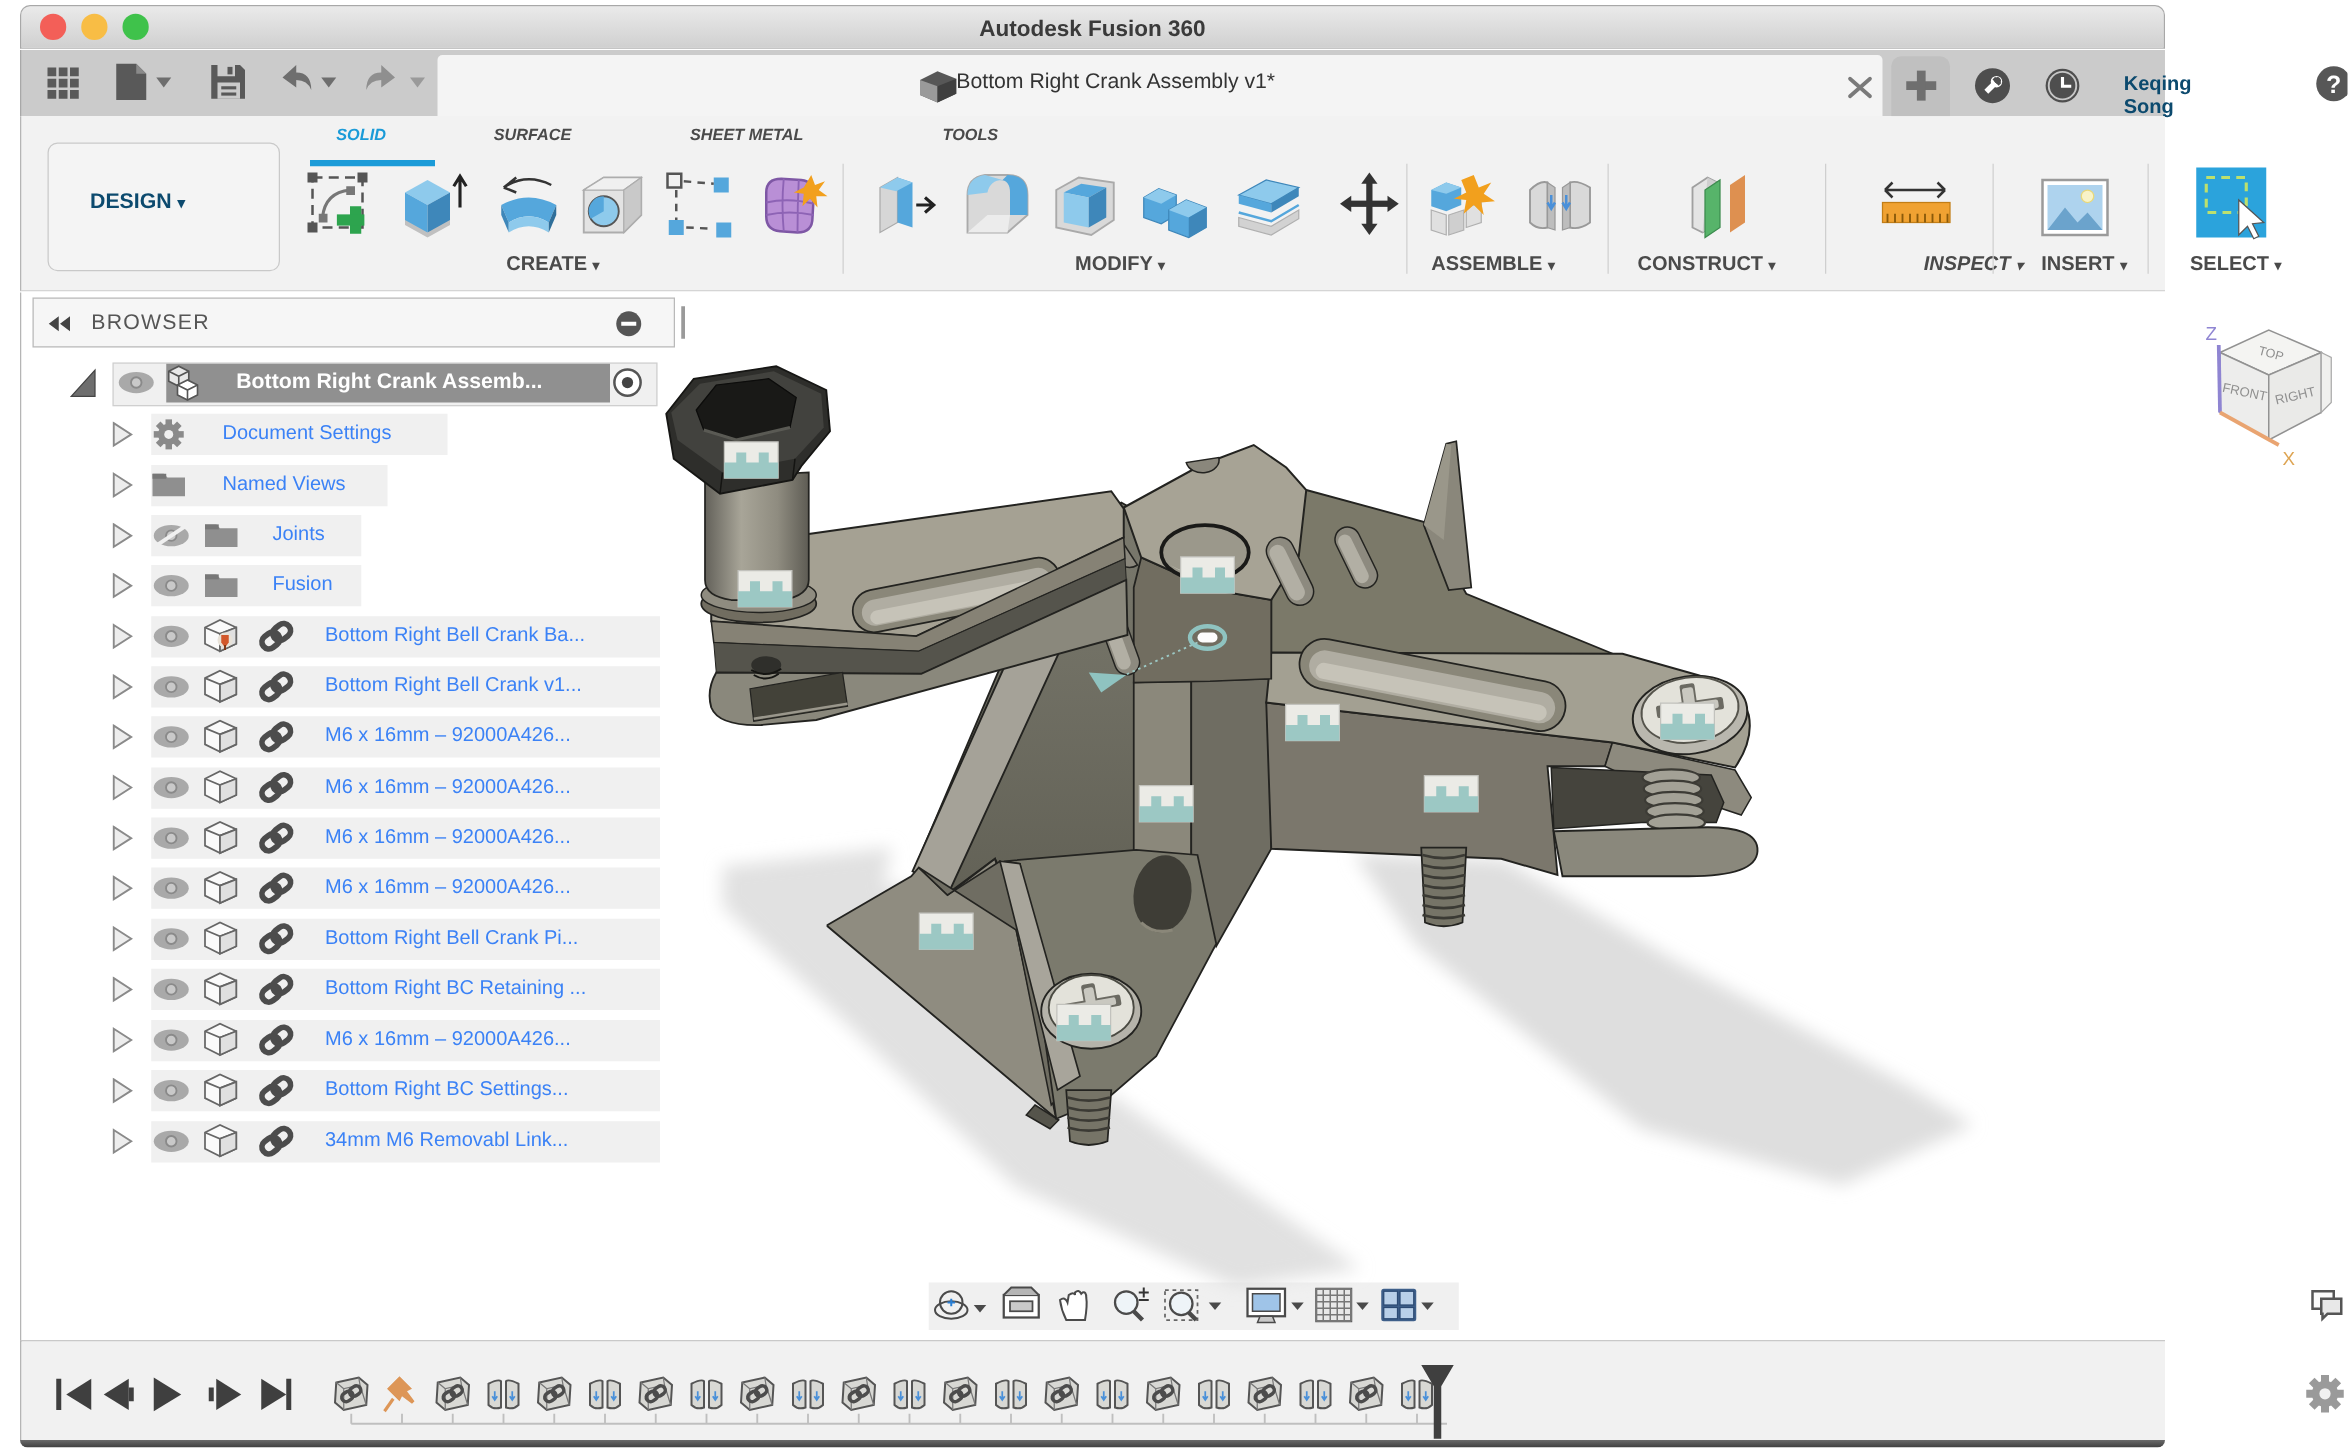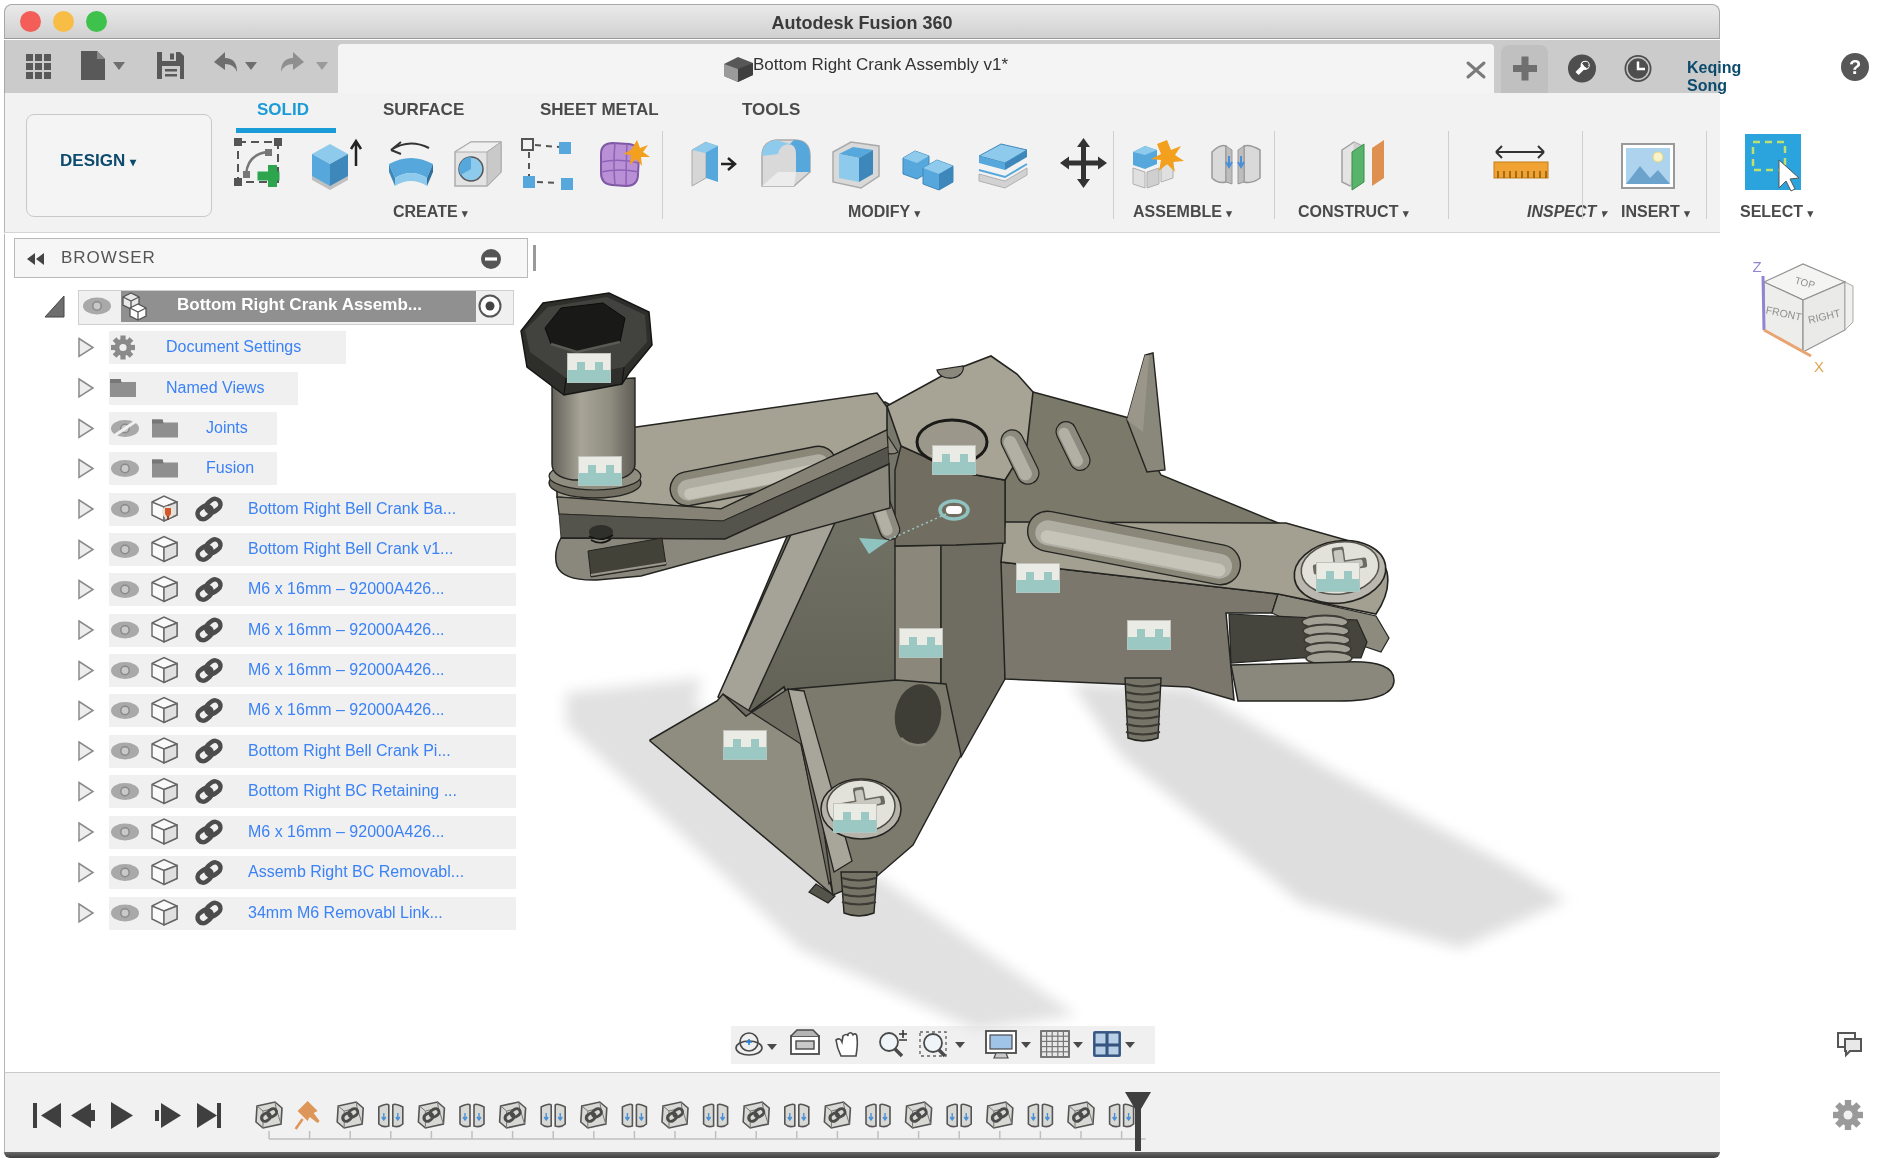--- a/index.html
+++ b/index.html
@@ -1,26 +1,26 @@
 <!DOCTYPE html>
 <html><head>
 <meta charset="utf-8">
 <style>
   * { margin:0; padding:0; box-sizing:border-box; }
   html,body { width:1878px; height:1158px; background:#fff; font-family:"Liberation Sans", sans-serif; overflow:hidden; }
   .abs { position:absolute; }
-  #page { position:relative; width:1720px; height:1158px; background:#fff; }
+  #page { position:relative; width:1720px; height:1158px; background:#fff;margin-left:12px; }
   #titlebar { left:4px; top:4px; right:0; height:35px; background:linear-gradient(#eaeaea,#d0d0d0); border:1px solid #a8a8a8; border-bottom:1px solid #999; border-radius:8px 8px 0 0; }
   .tl { position:absolute; top:6px; width:21px; height:21px; border-radius:50%; }
   #ttitle { position:absolute; top:8px; left:0; width:100%; text-align:center; font-size:18px; font-weight:700; color:#3a3a3a; }
   #toolrow { left:4px; top:40px; right:0; height:53px; background:#cbcbcb; border-left:1px solid #a8a8a8; }
   #doctab { position:absolute; left:333px; top:4px; width:1156px; height:49px; background:#f4f4f4; border-radius:4px 4px 0 0; }
   #plusbtn { position:absolute; left:1496px; top:5px; width:47px; height:48px; background:#c0c0c0; border-radius:8px 8px 0 0; }
   #ribbon { left:4px; top:93px; right:0; height:140px; background:#f2f2f2; border-left:1px solid #b5b5b5; border-bottom:1px solid #d5d5d5; }
-  .rtab { position:absolute; top:7px; font-size:17px; font-weight:700; color:#4a4a4a; }
+  .rtab { position:absolute; top:7px; font-size:13px; font-weight:700; color:#4a4a4a;font-style:italic; }
   .glabel { position:absolute; top:110px; font-size:16px; font-weight:700; color:#4a4a4a; white-space:nowrap; }
   .gdiv { position:absolute; top:38px; width:1px; height:88px; background:#cfcfcf; }
   #canvas { left:4px; top:234px; right:0; height:838px; background:#fff; border-left:1px solid #b5b5b5; }
   #bheader { position:absolute; left:9px; top:4px; width:514px; height:40px; background:#f6f6f6; border:1px solid #b9b9b9; }
   .brow { position:absolute; height:33px; background:#f0f0f0; z-index:3; }
   .btxt { position:absolute; font-size:16px; color:#3b82f6; white-space:nowrap; z-index:4; }
   #timeline { left:4px; top:1072px; right:0; height:80px; background:#f1f1f1; border-top:1px solid #c9c9c9; border-left:1px solid #b5b5b5; }
   #bottomstrip { left:4px; top:1152px; right:0; height:6px; background:linear-gradient(#6a6a6a,#3f3f3f); border-radius:0 0 6px 6px; }
   #navbar { position:absolute; left:726px; top:792px; width:424px; height:38px; background:#f0f0f0; }
 </style>
@@ -256,21 +256,21 @@
     <div class="btxt" style="left:243px; top:427px;">M6 x 16mm – 92000A426...</div>
     <div class="brow" style="left:104px; top:460px; width:407px;"></div>
     <div class="btxt" style="left:243px; top:467px;">M6 x 16mm – 92000A426...</div>
     <div class="brow" style="left:104px; top:500.5px; width:407px;"></div>
     <div class="btxt" style="left:243px; top:507.5px;">Bottom Right Bell Crank Pi...</div>
     <div class="brow" style="left:104px; top:541px; width:407px;"></div>
     <div class="btxt" style="left:243px; top:548px;text-align:right;">Bottom Right BC Retaining ...</div>
     <div class="brow" style="left:104px; top:581.5px; width:407px;"></div>
     <div class="btxt" style="left:243px; top:588.5px;">M6 x 16mm – 92000A426...</div>
     <div class="brow" style="left:104px; top:622px; width:407px;"></div>
-    <div class="btxt" style="left:243px; top:629px;">Assemb Right BC Removabl...</div>
+    <div class="btxt" style="left:243px; top:629px;">Bottom Right BC Settings...</div>
     <div class="brow" style="left:104px; top:662.5px; width:407px;"></div>
     <div class="btxt" style="left:243px; top:669.5px;">34mm M6 Removabl Link...</div>
     <svg class="abs" width="1874" height="838" style="left:0;top:0; z-index:2;">
         <g transform="translate(-4,-234)">
           <g>
             <defs>
               <filter id="b8" x="-30%" y="-30%" width="160%" height="160%">
                 <feGaussianBlur stdDeviation="7"></feGaussianBlur>
               </filter>
               <linearGradient id="shaftg" x1="0" y1="0" x2="1" y2="0">

